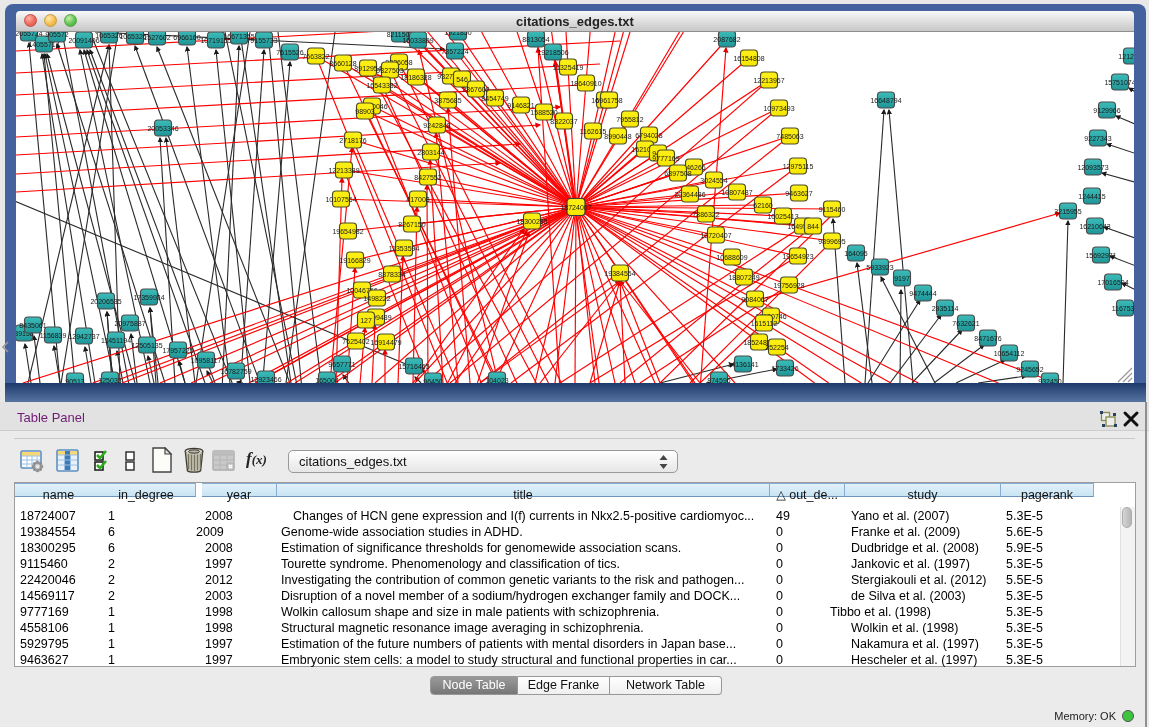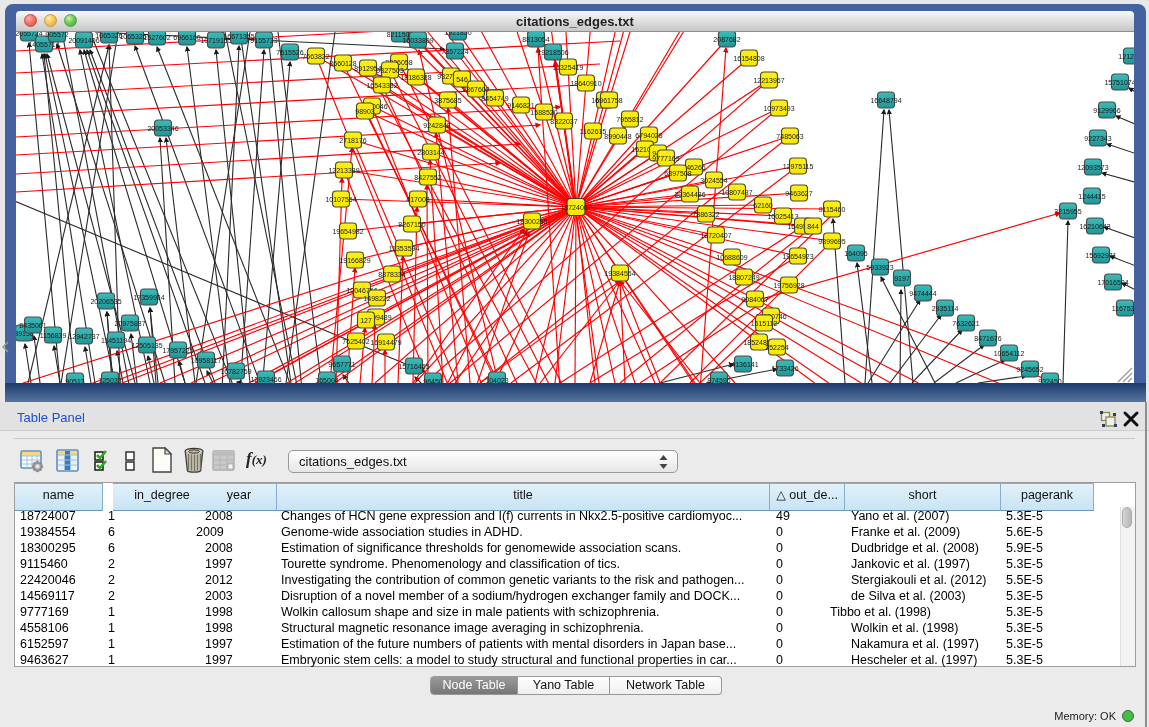--- a/index.html
+++ b/index.html
@@ -3,23 +3,23 @@
 *{margin:0;padding:0;box-sizing:border-box}
 html,body{width:1149px;height:727px;overflow:hidden;background:#e8e8e8;font-family:"Liberation Sans",sans-serif}
 #win{position:absolute;left:5px;top:4px;width:1141px;height:398px;background:#44639e;border-radius:8px 8px 0 0}
 #winbot{position:absolute;left:5px;top:383px;width:1141px;height:19px;background:linear-gradient(#1d3a6c,#57739f)}
 #tbar{position:absolute;left:16px;top:11px;width:1118px;height:21px;background:linear-gradient(#f8f8f8,#c7c7c7);border-bottom:1px solid #8e8e8e;border-radius:4px 4px 0 0}
 .tl{position:absolute;top:3px;width:13px;height:13px;border-radius:50%}
 #title{position:absolute;top:3px;width:100%;text-align:center;font-size:13px;font-weight:bold;color:#222}
 #canvas{position:absolute;left:16px;top:32px;width:1118px;height:351px;background:#fff;overflow:hidden}
 #panel{position:absolute;left:0;top:402px;width:1149px;height:325px;background:#ebebeb}
 #ph{position:absolute;left:0;top:0;width:100%;height:29px;background:#e2e2e2;border-bottom:1px solid #cdcdcd}
-#ph span{position:absolute;left:17px;top:8px;font-size:13px;color:#1d4ed8}
+#ph span{position:absolute;left:17px;top:8px;font-size:13px;color:#701a75}
 #tablebox{position:absolute;left:14px;top:482px;width:1122px;height:185px;background:#fff;border:1px solid #9e9e9e}
-.hcell{position:absolute;top:483px;height:28px;background:linear-gradient(#e2f1fa,#c8e4f4);border-right:1px solid #86add1;border-top:1px solid #86add1;border-bottom:1px solid #6d94ba;font-size:12.5px;color:#111;text-align:center;line-height:23px}
+.hcell{position:absolute;top:483px;height:14px;background:linear-gradient(#e2f1fa,#c8e4f4);border-right:1px solid #86add1;border-top:1px solid #86add1;border-bottom:1px solid #6d94ba;font-size:12.5px;color:#111;text-align:center;line-height:23px}
 .cell{position:absolute;font-size:12.5px;color:#000;white-space:nowrap}
 .ti{position:absolute}
 #combo{position:absolute;left:288px;top:450px;width:390px;height:23px;background:linear-gradient(#ffffff,#e6e6e6);border:1px solid #999;border-radius:5px;font-size:13px;color:#111;line-height:21px;padding-left:10px}
 #tabs{position:absolute;left:430px;top:676px;height:19px;display:flex;font-size:12.5px}
 .tab{border:1px solid #989898;border-left:none;background:linear-gradient(#fff,#efefef);color:#111;line-height:17px;text-align:center}
 .tab.first{border-left:1px solid #989898;border-radius:4px 0 0 4px}
 .tab.last{border-radius:0 4px 4px 0}
 .tab.sel{background:linear-gradient(#9a9a9a,#767676);color:#fff}
 #mem{position:absolute;right:33px;top:710px;font-size:11px;color:#222}
 #memdot{position:absolute;right:15px;top:710px;width:12px;height:12px;border-radius:50%;background:#3cc53c;border:1.5px solid #555}
@@ -672,30 +672,30 @@
       <path d="M16.8 14.8l3.4 3.4M20.2 14.8l-3.4 3.4" stroke="#fff" stroke-width="1.4"></path>
     </svg></div>
 <div style="position:absolute;left:246px;top:449px;font-family:'Liberation Serif',serif;font-style:italic;font-weight:bold;font-size:17px;color:#222">f<span style="font-size:13px">(x)</span></div>
 <div id="combo">citations_edges.txt<svg style="position:absolute;right:8px;top:3px" width="11" height="16" viewBox="0 0 11 16">
       <path d="M5.5 1L9.5 6H1.5z" fill="#444"></path>
       <path d="M5.5 15L1.5 10h8z" fill="#444"></path>
     </svg></div>
 <div id="tablebox"></div>
 <div style="position:absolute;left:14px;top:438px;width:1121px;height:1px;background:#c9c9c9"></div>
 <div class="hcell" style="left:15px;width:88px">name</div>
-<div class="hcell" style="left:113px;width:99px">in_degree</div>
+<div class="hcell" style="left:97px;width:99px">in_degree</div>
 <div class="hcell" style="left:202px;width:75px">year</div>
 <div class="hcell" style="left:277px;width:493px">title</div>
 <div class="hcell" style="left:770px;width:75px">△ out_de...</div>
-<div class="hcell" style="left:845px;width:156px">short</div>
+<div class="hcell" style="left:845px;width:156px">study</div>
 <div class="hcell" style="left:1001px;width:93px">pagerank</div>
 <div class="cell" style="left:20px;top:509px">18724007</div>
 <div class="cell" style="left:108px;top:509px">1</div>
 <div class="cell" style="left:205px;top:509px">2008</div>
-<div class="cell" style="left:281px;top:509px">Changes of HCN gene expression and I(f) currents in Nkx2.5-positive cardiomyoc...</div>
+<div class="cell" style="left:293px;top:509px">Changes of HCN gene expression and I(f) currents in Nkx2.5-positive cardiomyoc...</div>
 <div class="cell" style="left:776px;top:509px">49</div>
 <div class="cell" style="left:851px;top:509px">Yano et al. (2007)</div>
 <div class="cell" style="left:1006px;top:509px">5.3E-5</div>
 <div class="cell" style="left:20px;top:525px">19384554</div>
 <div class="cell" style="left:108px;top:525px">6</div>
 <div class="cell" style="left:196px;top:525px">2009</div>
 <div class="cell" style="left:281px;top:525px">Genome-wide association studies in ADHD.</div>
 <div class="cell" style="left:776px;top:525px">0</div>
 <div class="cell" style="left:851px;top:525px">Franke et al. (2009)</div>
 <div class="cell" style="left:1006px;top:525px">5.6E-5</div>
@@ -734,38 +734,38 @@
 <div class="cell" style="left:776px;top:605px">0</div>
 <div class="cell" style="left:830px;top:605px">Tibbo et al. (1998)</div>
 <div class="cell" style="left:1006px;top:605px">5.3E-5</div>
 <div class="cell" style="left:20px;top:621px">4558106</div>
 <div class="cell" style="left:108px;top:621px">1</div>
 <div class="cell" style="left:205px;top:621px">1998</div>
 <div class="cell" style="left:281px;top:621px">Structural magnetic resonance image averaging in schizophrenia.</div>
 <div class="cell" style="left:776px;top:621px">0</div>
 <div class="cell" style="left:851px;top:621px">Wolkin et al. (1998)</div>
 <div class="cell" style="left:1006px;top:621px">5.3E-5</div>
-<div class="cell" style="left:20px;top:637px">6152597</div>
+<div class="cell" style="left:20px;top:637px">5929795</div>
 <div class="cell" style="left:108px;top:637px">1</div>
 <div class="cell" style="left:205px;top:637px">1997</div>
 <div class="cell" style="left:281px;top:637px">Estimation of the future numbers of patients with mental disorders in Japan base...</div>
 <div class="cell" style="left:776px;top:637px">0</div>
 <div class="cell" style="left:851px;top:637px">Nakamura et al. (1997)</div>
 <div class="cell" style="left:1006px;top:637px">5.3E-5</div>
 <div class="cell" style="left:20px;top:653px">9463627</div>
 <div class="cell" style="left:108px;top:653px">1</div>
 <div class="cell" style="left:205px;top:653px">1997</div>
 <div class="cell" style="left:281px;top:653px">Embryonic stem cells: a model to study structural and functional properties in car...</div>
 <div class="cell" style="left:776px;top:653px">0</div>
 <div class="cell" style="left:851px;top:653px">Hescheler et al. (1997)</div>
 <div class="cell" style="left:1006px;top:653px">5.3E-5</div>
 <div id="scroll"></div>
 <div id="thumb"></div>
 <div id="tabs">
  <div class="tab first sel" style="width:88px">Node Table</div>
- <div class="tab" style="width:92px">Yano Table</div>
+ <div class="tab" style="width:92px">Edge Franke</div>
  <div class="tab last" style="width:112px">Network Table</div>
 </div>
 <div id="mem">Memory: OK</div>
 <div id="memdot"></div>
 <div style="position:absolute;left:1145px;top:402px;width:2px;height:325px;background:#909090"></div>
 <svg style="position:absolute;left:1px;top:341px" width="8" height="12" viewBox="0 0 8 12">
     <path d="M7 1L2 6L7 11" fill="none" stroke="#9a9a9a" stroke-width="1.6"></path>
   </svg>
 </body></html>

